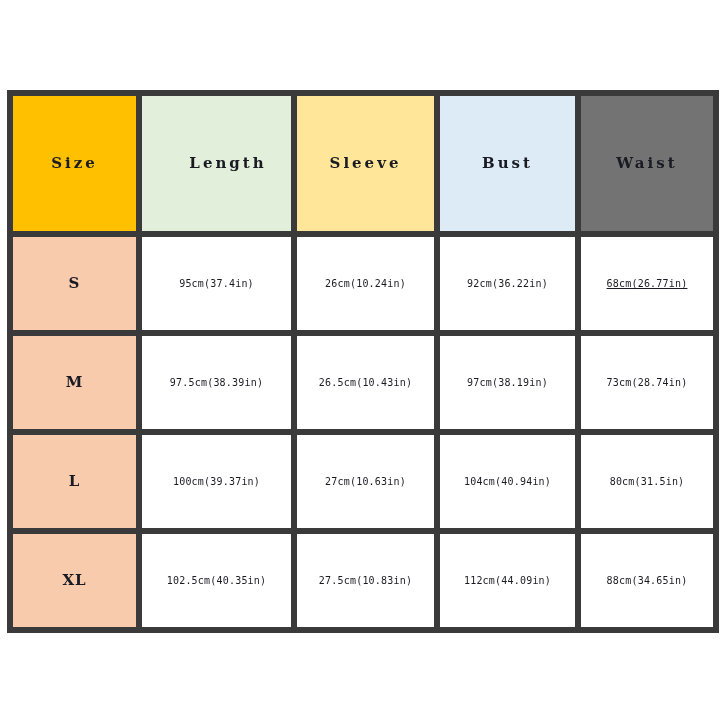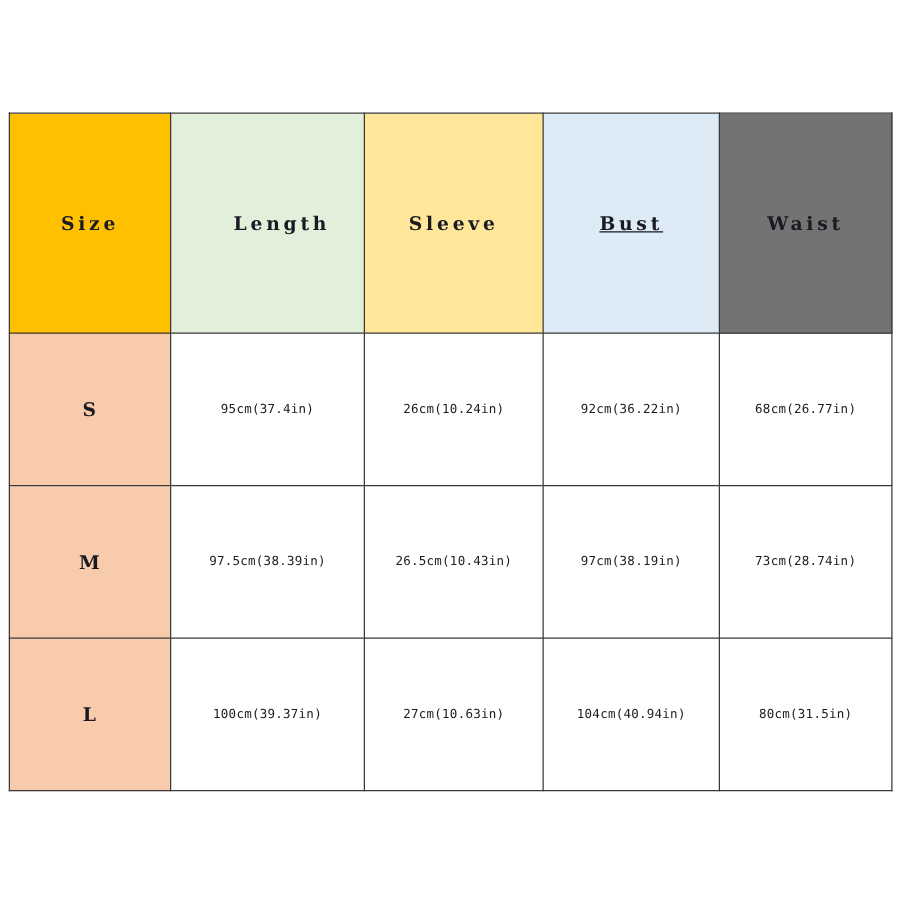--- a/index.html
+++ b/index.html
@@ -24,21 +24,21 @@
   }
 
   table.size-chart {
     width: 706px;
     height: 543px;
     border-collapse: collapse;
     table-layout: fixed;
   }
 
   table.size-chart td {
-    border: 1px solid #3b82f6;
+    border: 6px solid #3b82f6;
     text-align: center;
     vertical-align: middle;
     padding: 0;
     color: #1a1a23;
     background: #ffffff;
   }
 
   
   col.c-size   { width: 129px; }
   col.c-length { width: 155px; }
@@ -79,44 +79,51 @@
       <col class="c-length">
       <col class="c-sleeve">
       <col class="c-bust">
       <col class="c-waist">
     </colgroup>
     <tbody>
       <tr class="header-row">
         <td style="background: rgb(255, 192, 0); border-color: rgb(58, 58, 58);">Size</td>
         <td style="background: rgb(226, 239, 218); border-color: rgb(58, 58, 58); padding-left: 23px;">Length</td>
         <td style="background: rgb(255, 230, 153); border-color: rgb(58, 58, 58);">Sleeve</td>
-        <td style="background: rgb(221, 235, 247); border-color: rgb(58, 58, 58); text-decoration: underline;">Bust</td>
+        <td style="background: rgb(221, 235, 247); border-color: rgb(58, 58, 58);">Bust</td>
         <td style="background: #737373; border-color: rgb(58, 58, 58);">Waist</td>
       </tr>
 
       <tr class="data-row">
         <td class="size-cell" style="background: rgb(248, 203, 173); border-color: rgb(58, 58, 58);">S</td>
         <td style="border-color: rgb(58, 58, 58);">95cm(37.4in)</td>
         <td style="border-color: rgb(58, 58, 58);">26cm(10.24in)</td>
         <td style="border-color: rgb(58, 58, 58);">92cm(36.22in)</td>
-        <td style="border-color: rgb(58, 58, 58);">68cm(26.77in)</td>
+        <td style="border-color: rgb(58, 58, 58); text-decoration: underline;">68cm(26.77in)</td>
       </tr>
 
       <tr class="data-row">
         <td class="size-cell" style="background: rgb(248, 203, 173); border-color: rgb(58, 58, 58);">M</td>
         <td style="border-color: rgb(58, 58, 58);">97.5cm(38.39in)</td>
         <td style="border-color: rgb(58, 58, 58);">26.5cm(10.43in)</td>
         <td style="border-color: rgb(58, 58, 58);">97cm(38.19in)</td>
         <td style="border-color: rgb(58, 58, 58);">73cm(28.74in)</td>
       </tr>
 
       <tr class="data-row">
         <td class="size-cell" style="background: rgb(248, 203, 173); border-color: rgb(58, 58, 58);">L</td>
         <td style="border-color: rgb(58, 58, 58);">100cm(39.37in)</td>
         <td style="border-color: rgb(58, 58, 58);">27cm(10.63in)</td>
         <td style="border-color: rgb(58, 58, 58);">104cm(40.94in)</td>
         <td style="border-color: rgb(58, 58, 58);">80cm(31.5in)</td>
       </tr>
 
+      <tr class="data-row">
+        <td class="size-cell" style="background: rgb(248, 203, 173); border-color: rgb(58, 58, 58);">XL</td>
+        <td style="border-color: rgb(58, 58, 58);">102.5cm(40.35in)</td>
+        <td style="border-color: rgb(58, 58, 58);">27.5cm(10.83in)</td>
+        <td style="border-color: rgb(58, 58, 58);">112cm(44.09in)</td>
+        <td style="border-color: rgb(58, 58, 58);">88cm(34.65in)</td>
+      </tr>
 
     </tbody>
   </table>
 </div>
 
 </body></html>

